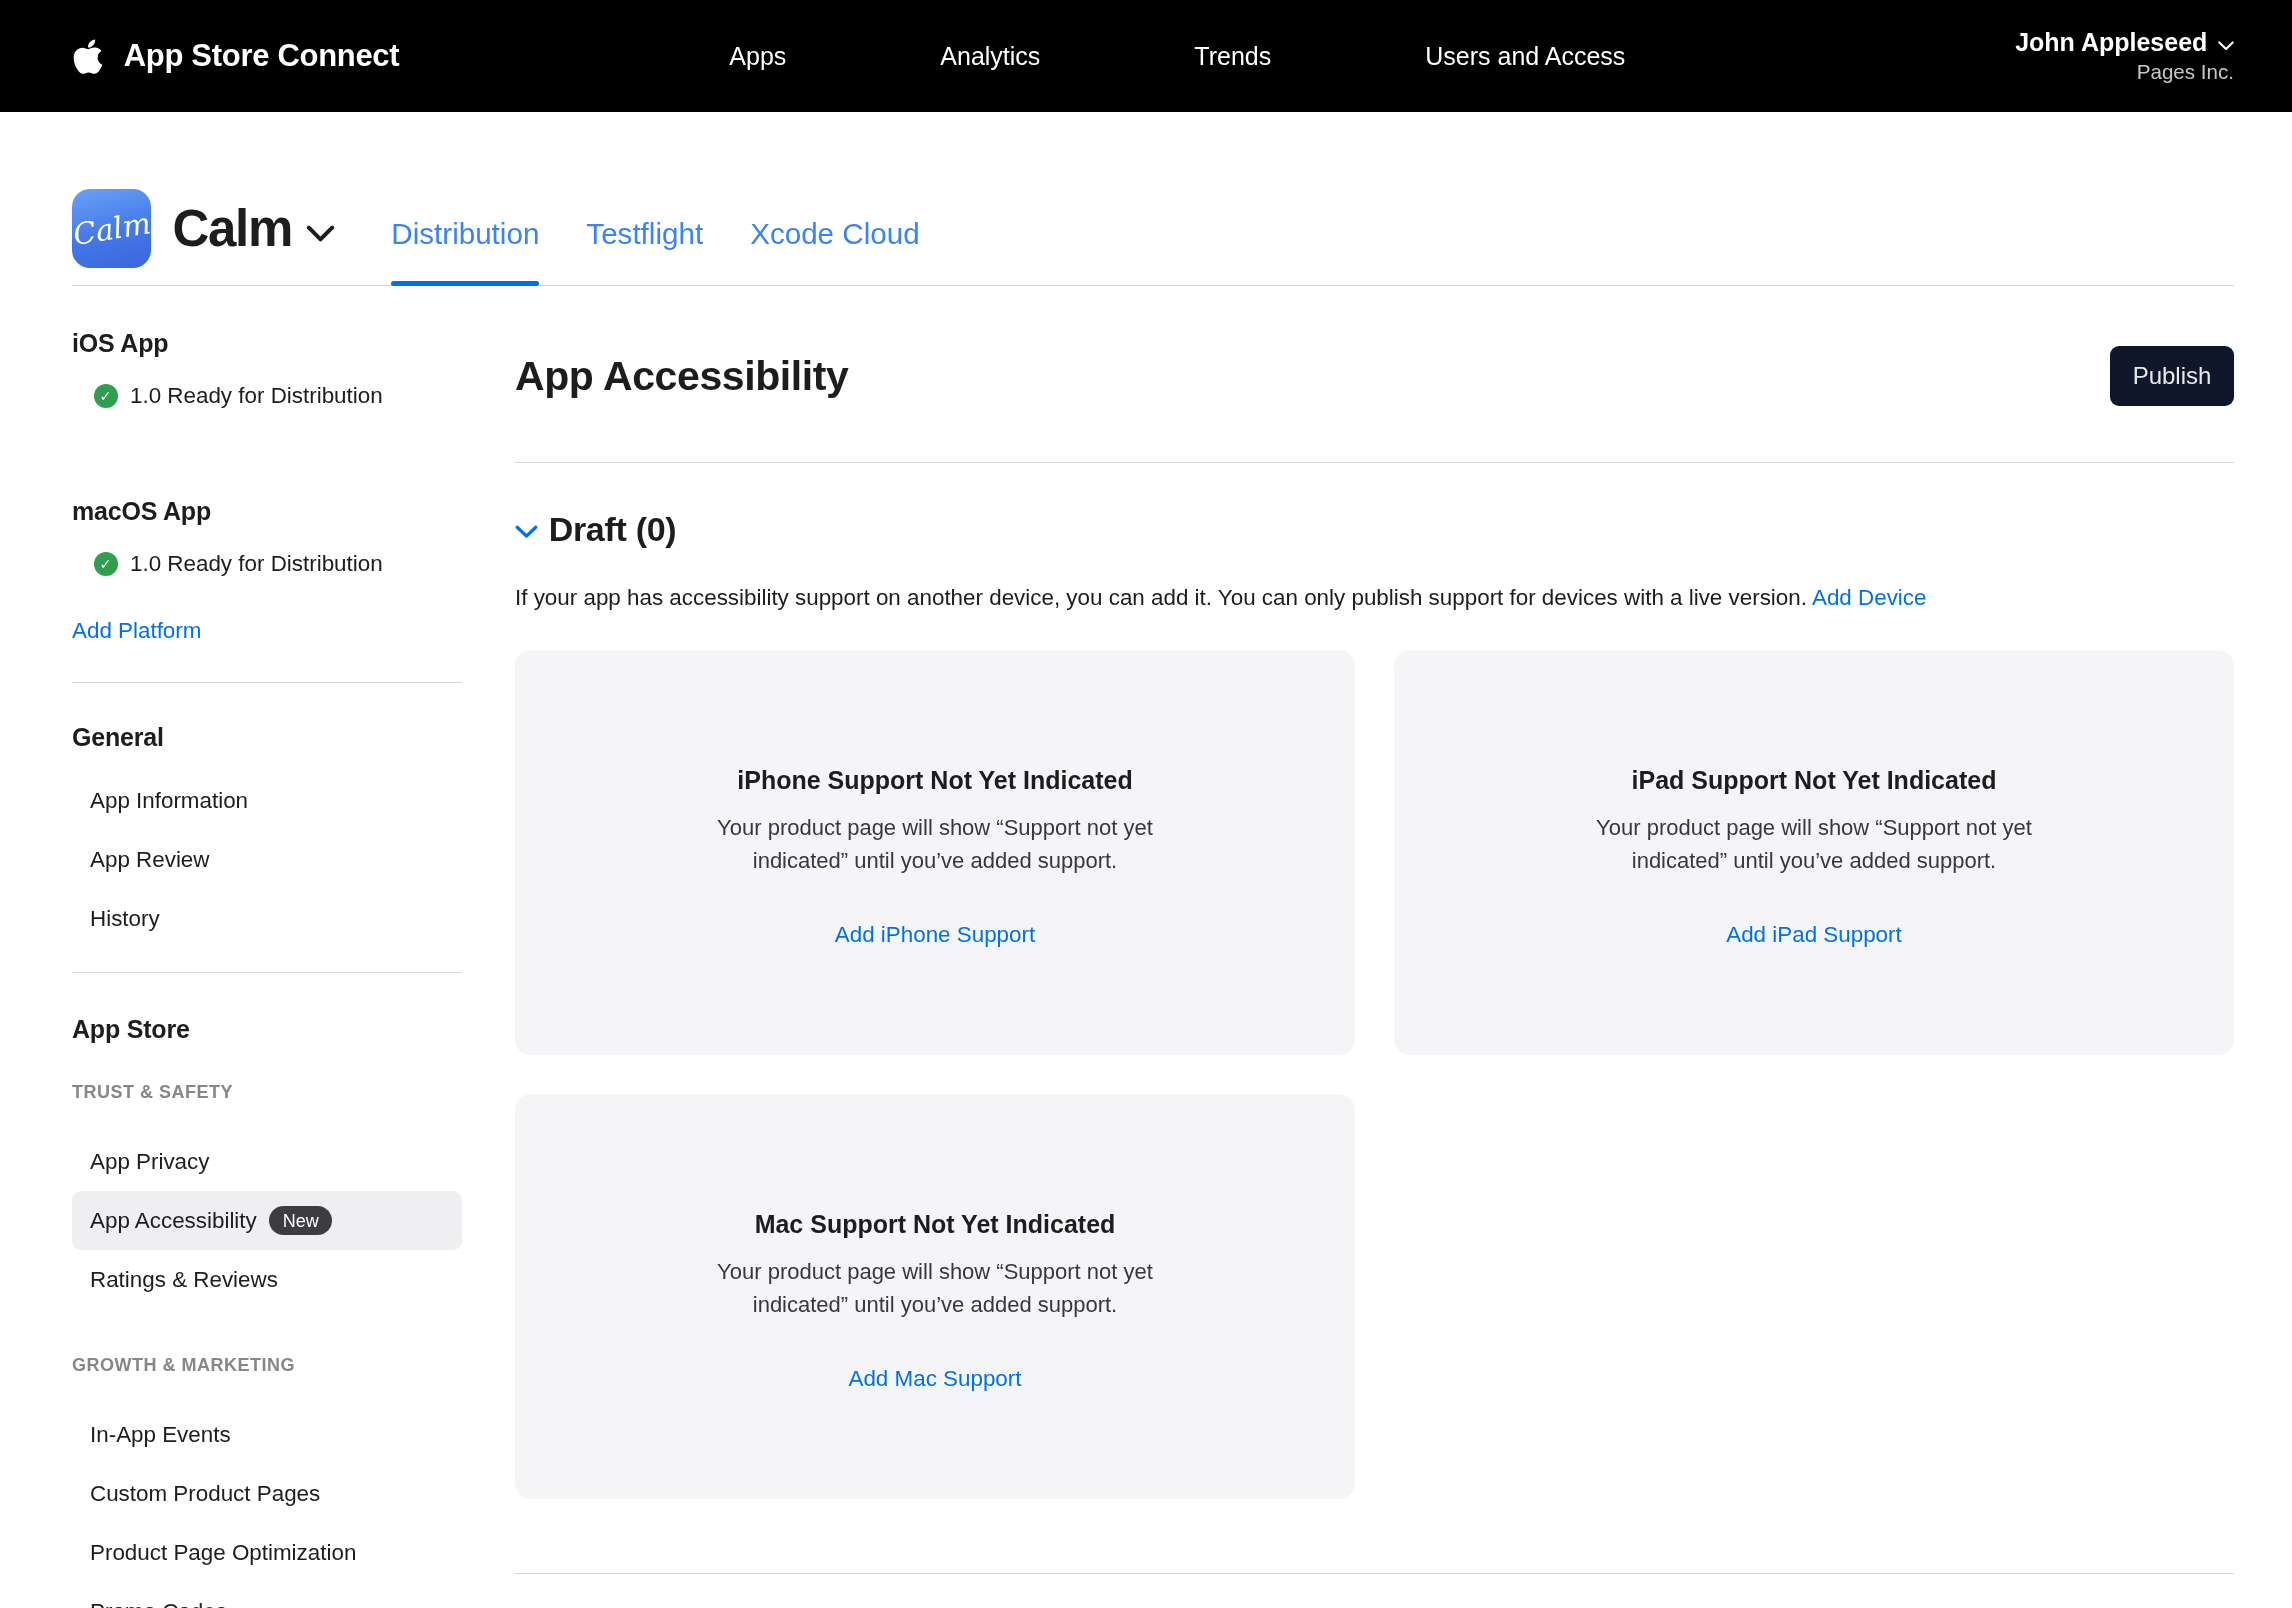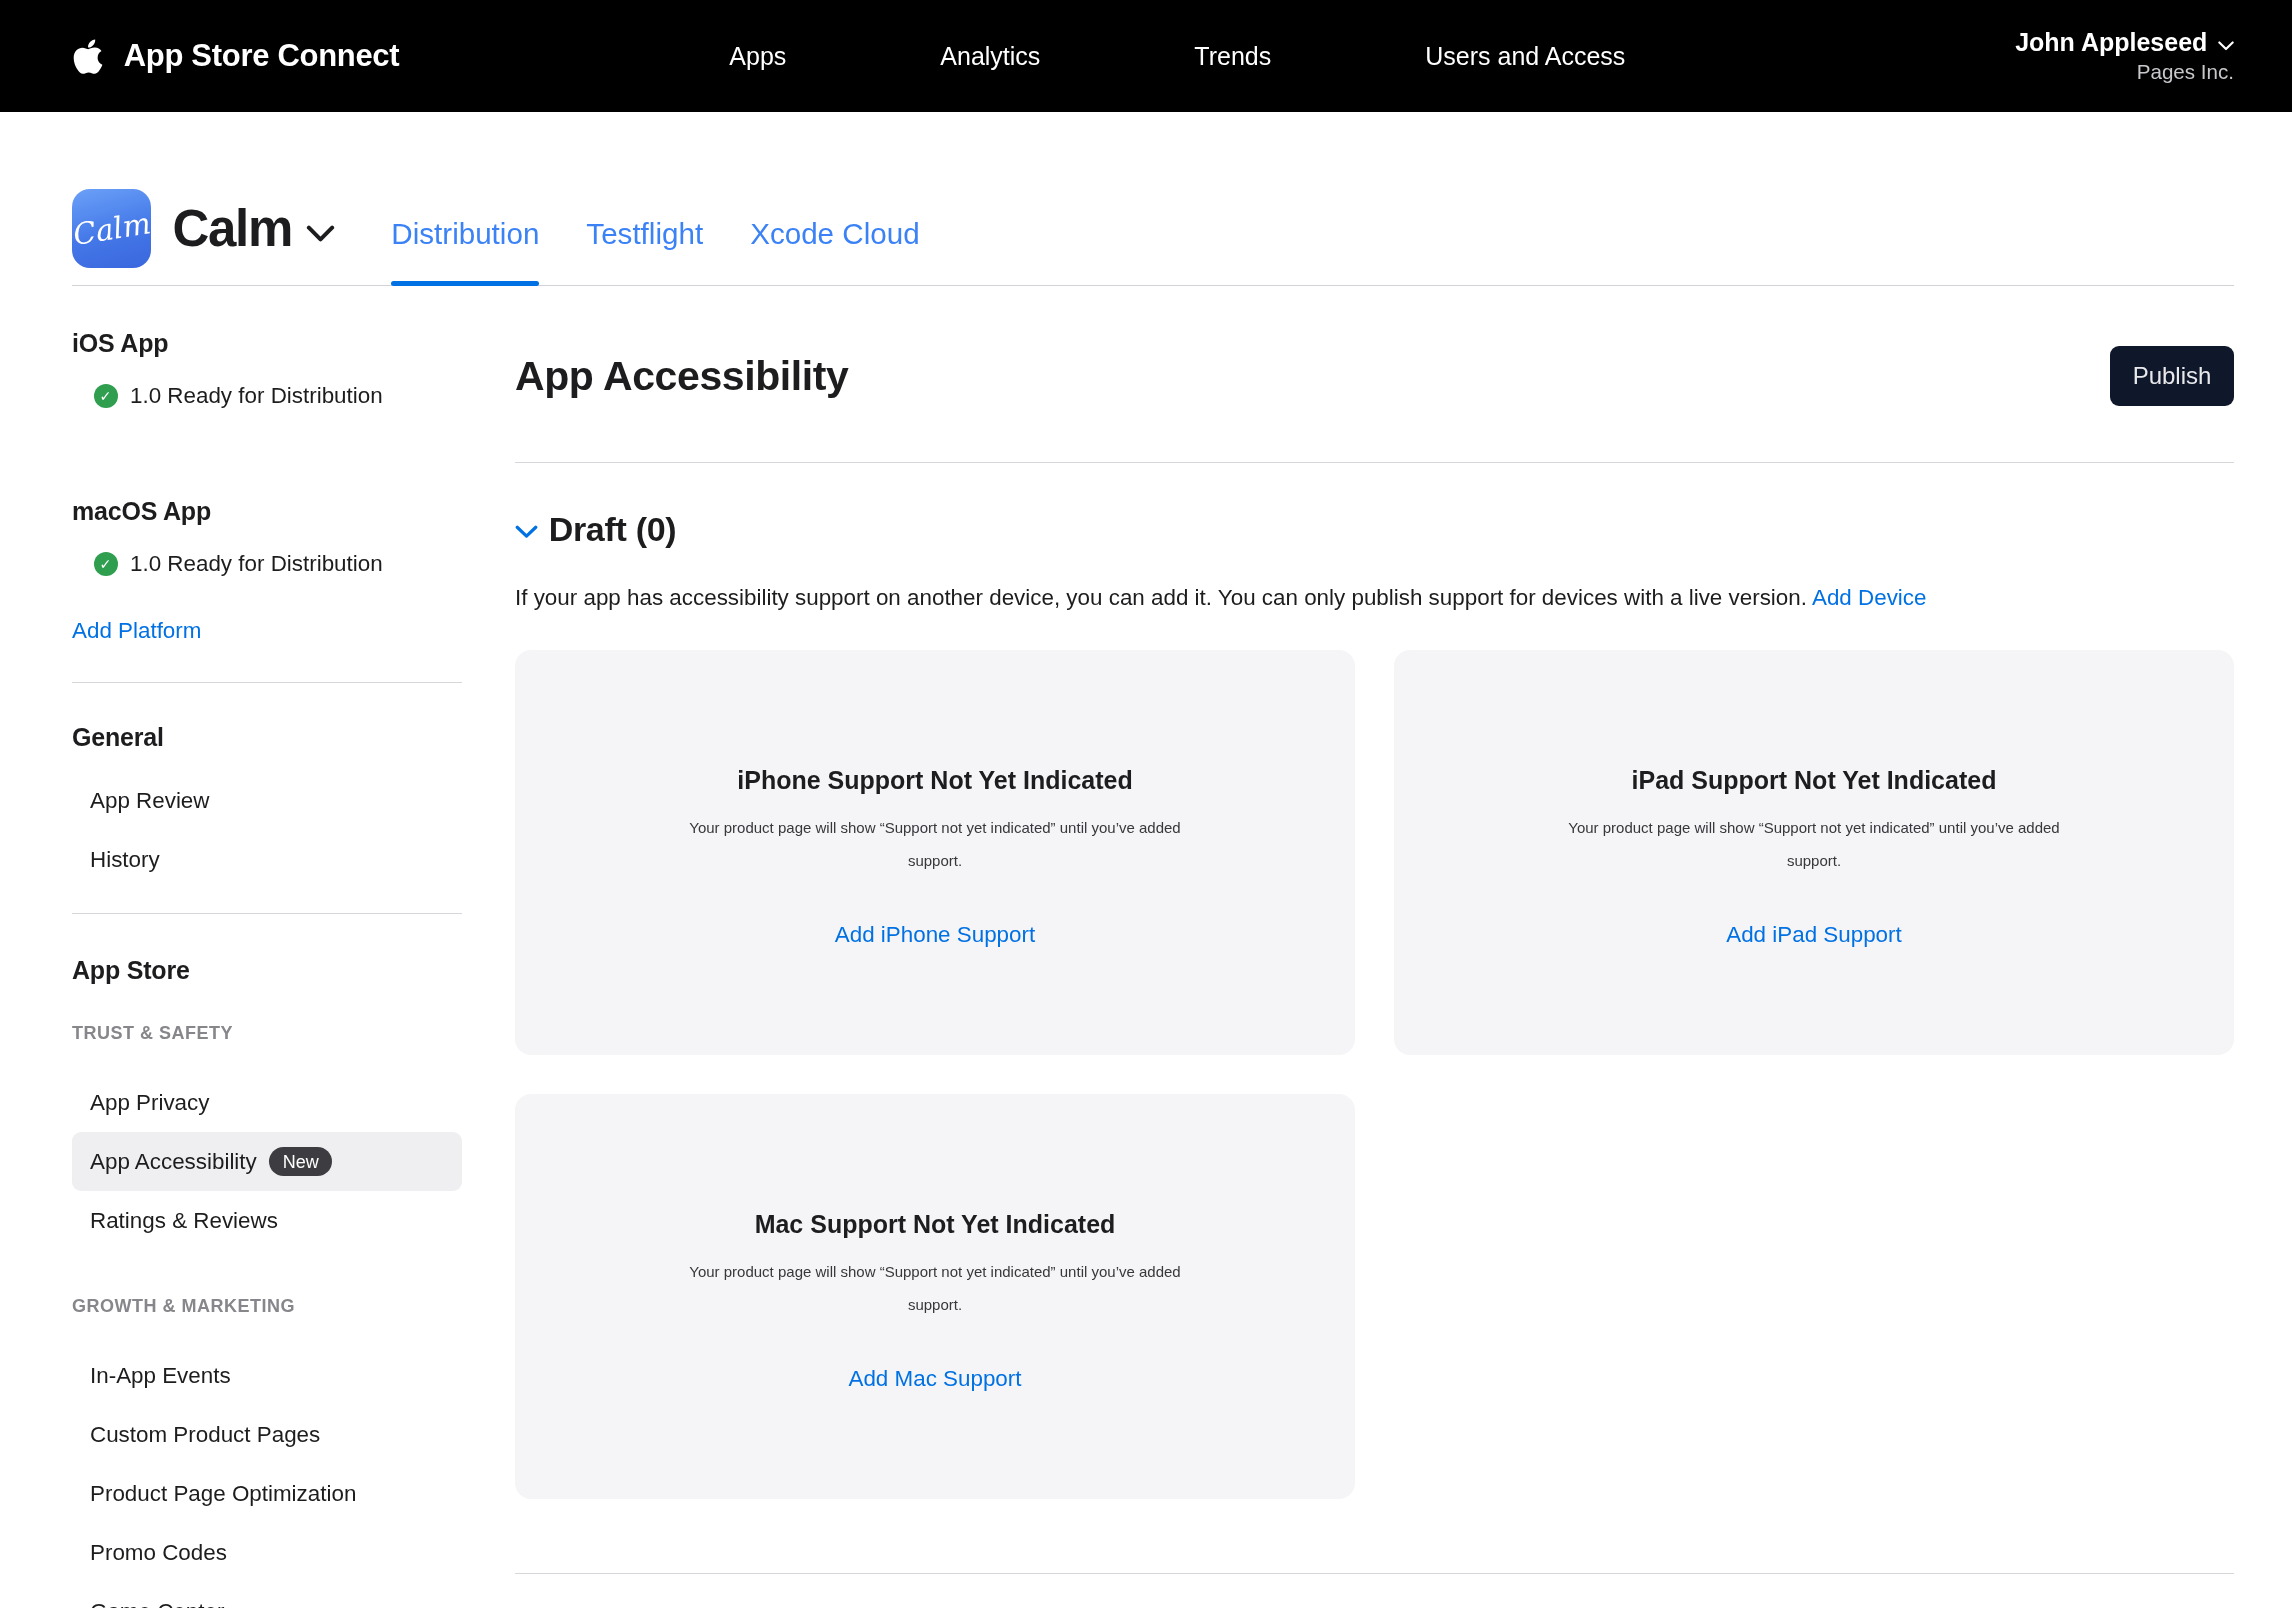--- a/index.html
+++ b/index.html
@@ -66,21 +66,21 @@
   .main-divider { border:none; border-top:0.9px solid #d6d6db; margin:56px 0 0 0; }
   .draft-head { margin-top:47px; display:flex; align-items:center; gap:10.7px; cursor:pointer; }
   .draft-chevron svg { width:23px; height:13.4px; display:block; margin-top:4.5px; }
   .draft-title { font-size:34px; font-weight:700; letter-spacing:-0.3px; }
   .draft-desc { margin-top:36px; font-size:22.4px; color:#1d1d1f; }
   .draft-desc a { color:#0071e3; cursor:pointer; }
   .cards { margin-top:39px; display:grid; grid-template-columns:1fr 1fr; gap:39px; }
   .card { background:#f5f5f7; border-radius:16px; height:405px; display:flex; flex-direction:column;
     align-items:center; text-align:center; padding-top:116px; }
   .card-title { font-size:25px; font-weight:700; }
-  .card-body { margin-top:16px; font-size:15px; line-height:33px; color:#38383c; max-width:510px; }
+  .card-body { margin-top:16px; font-size:22px; line-height:33px; color:#38383c; max-width:510px; }
   .card-link { margin-top:45px; font-size:22.4px; color:#0071e3; cursor:pointer; }
   .next-heading { margin-top:52px; font-size:41px; font-weight:700; letter-spacing:-0.4px; }
 </style>
 </head>
 <body>
 
 <header class="topbar">
   <div class="brand">
     <span class="apple-logo">
       <svg viewBox="0 0 384 512">
@@ -144,20 +144,23 @@
       <span>1.0 Ready for Distribution</span>
     </div>
 
     <a class="add-platform">Add Platform</a>
 
     <hr class="side-divider">
 
     <h3 class="side-h3 h3-general">General</h3>
     <div class="side-list">
       <div class="side-item">
+          <span>App Information</span>
+        </div>
+      <div class="side-item">
           <span>App Review</span>
         </div>
       <div class="side-item">
           <span>History</span>
         </div>
     </div>
 
     <hr class="side-divider d2">
 
     <h3 class="side-h3 h3-appstore">App Store</h3>

